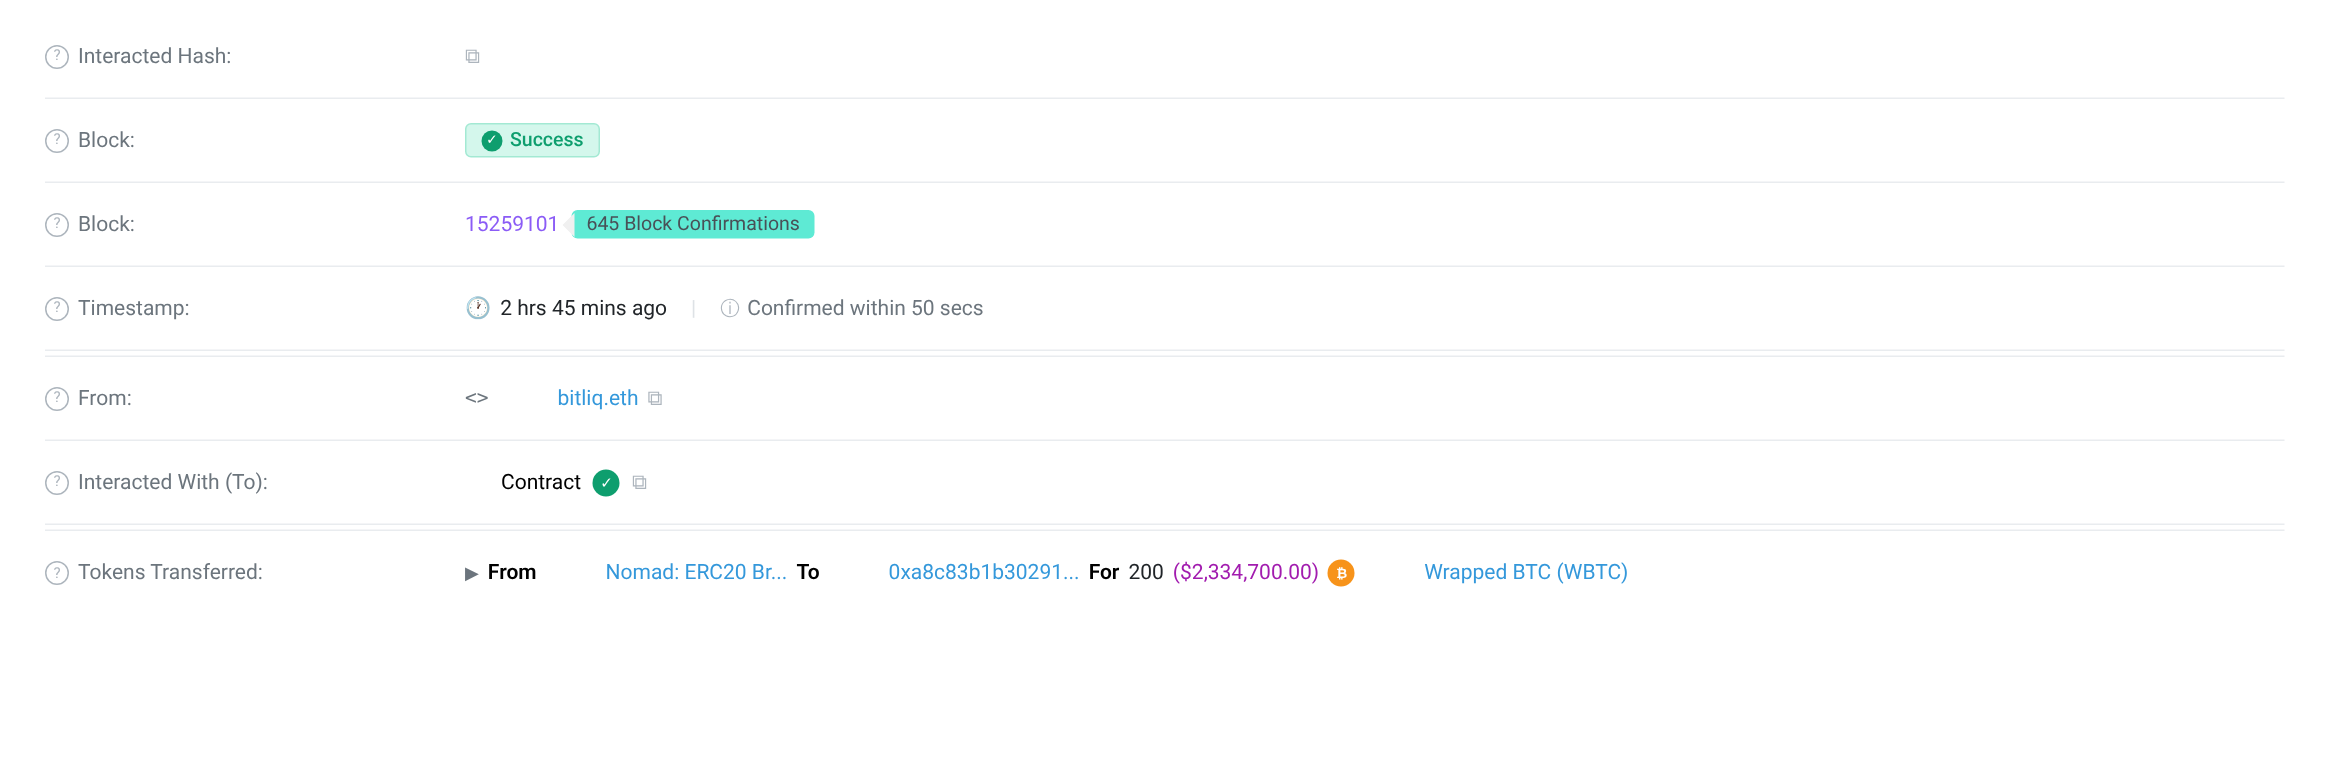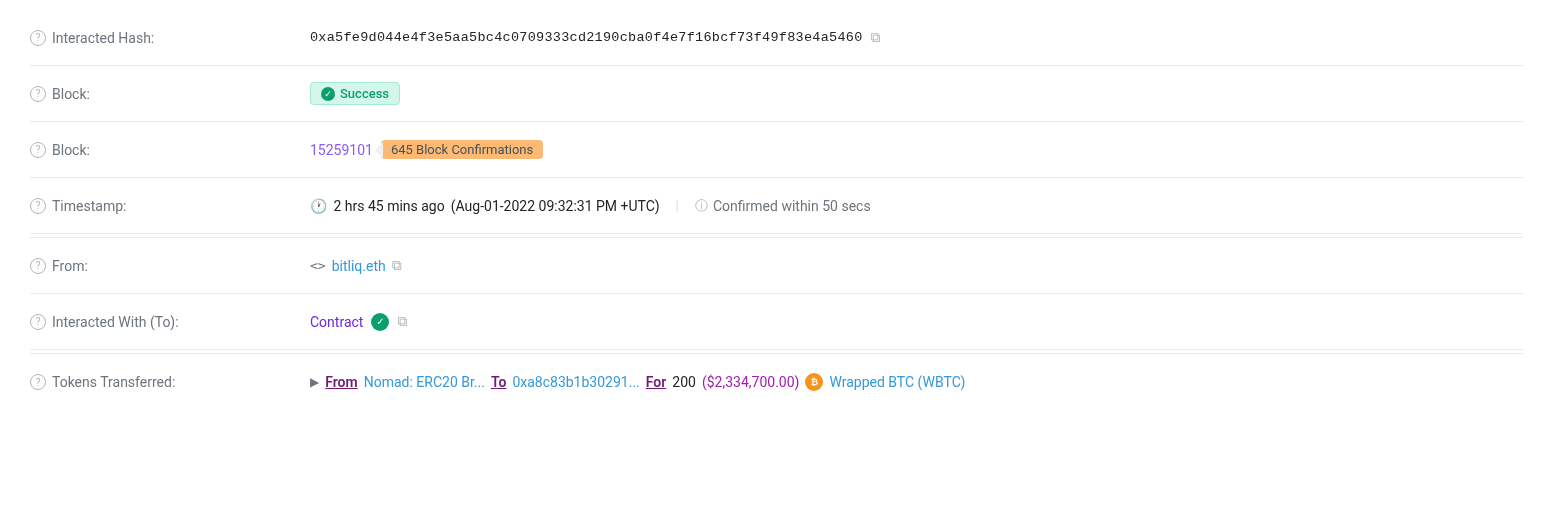--- a/index.html
+++ b/index.html
@@ -89,21 +89,21 @@
       font-size: 9px;
     }
     .block-link {
       color: #8b5cf6;
       text-decoration: none;
       font-size: 14px;
     }
     .confirmations-badge {
       display: inline-flex;
       align-items: center;
-      background: #fdba74;
+      background: #5eead4;
       color: #495057;
       padding: 2px 10px;
       border-radius: 4px;
       font-size: 13px;
       position: relative;
     }
     .confirmations-badge::before {
       content: '';
       position: absolute;
       left: -6px;
@@ -141,24 +141,26 @@
       gap: 6px;
     }
     .code-icon {
       color: #6c757d;
       font-size: 13px;
     }
     .address-link {
       color: #3498db;
       text-decoration: none;
       font-size: 14px;
+      margin-left: 40px;
     }
     .contract-label {
-      color: #6d28d9;
-      font-size: 14px;
+      color: #000000;
+      font-size: 14px;
+      margin-left: 24px;
     }
     .verified-badge {
       width: 18px;
       height: 18px;
       background: #0e9e6e;
       border-radius: 50%;
       display: inline-flex;
       align-items: center;
       justify-content: center;
       color: white;
@@ -170,22 +172,21 @@
       align-items: center;
       gap: 6px;
       flex-wrap: wrap;
     }
     .arrow-icon {
       color: #6c757d;
       font-size: 12px;
     }
     .token-label {
       font-weight: 600;
-      color: #701a75;
-      text-decoration: underline;
+      color: #000000;
     }
     .wbtc-icon {
       width: 18px;
       height: 18px;
       background: #f7931a;
       border-radius: 50%;
       display: inline-flex;
       align-items: center;
       justify-content: center;
       color: white;
@@ -197,21 +198,20 @@
 <body>
 
 <div class="container">
 
   <div class="row">
     <div class="label-col">
       <span class="help-icon">?</span>
       <span>Interacted Hash:</span>
     </div>
     <div class="value-col">
-      <span class="tx-hash">0xa5fe9d044e4f3e5aa5bc4c0709333cd2190cba0f4e7f16bcf73f49f83e4a5460</span>
       <span class="copy-icon" title="Copy">⧉</span>
     </div>
   </div>
 
   <div class="row">
     <div class="label-col">
       <span class="help-icon">?</span>
       <span>Block:</span>
     </div>
     <div class="value-col">
@@ -237,21 +237,20 @@
 
   <div class="row">
     <div class="label-col">
       <span class="help-icon">?</span>
       <span>Timestamp:</span>
     </div>
     <div class="value-col">
       <span class="timestamp-text">
         <span class="clock-icon">🕐</span>
         <span>2 hrs 45 mins ago</span>
-        <span>(Aug-01-2022 09:32:31 PM +UTC)</span>
       </span>
       <span class="separator">|</span>
       <span class="confirmed-text">
         <span style="color:#adb5bd; font-size:13px;">ⓘ</span>
         <span>Confirmed within 50 secs</span>
       </span>
     </div>
   </div>
 
   <div style="height: 4px; border-bottom: 1px solid #e9ecef;"></div>

